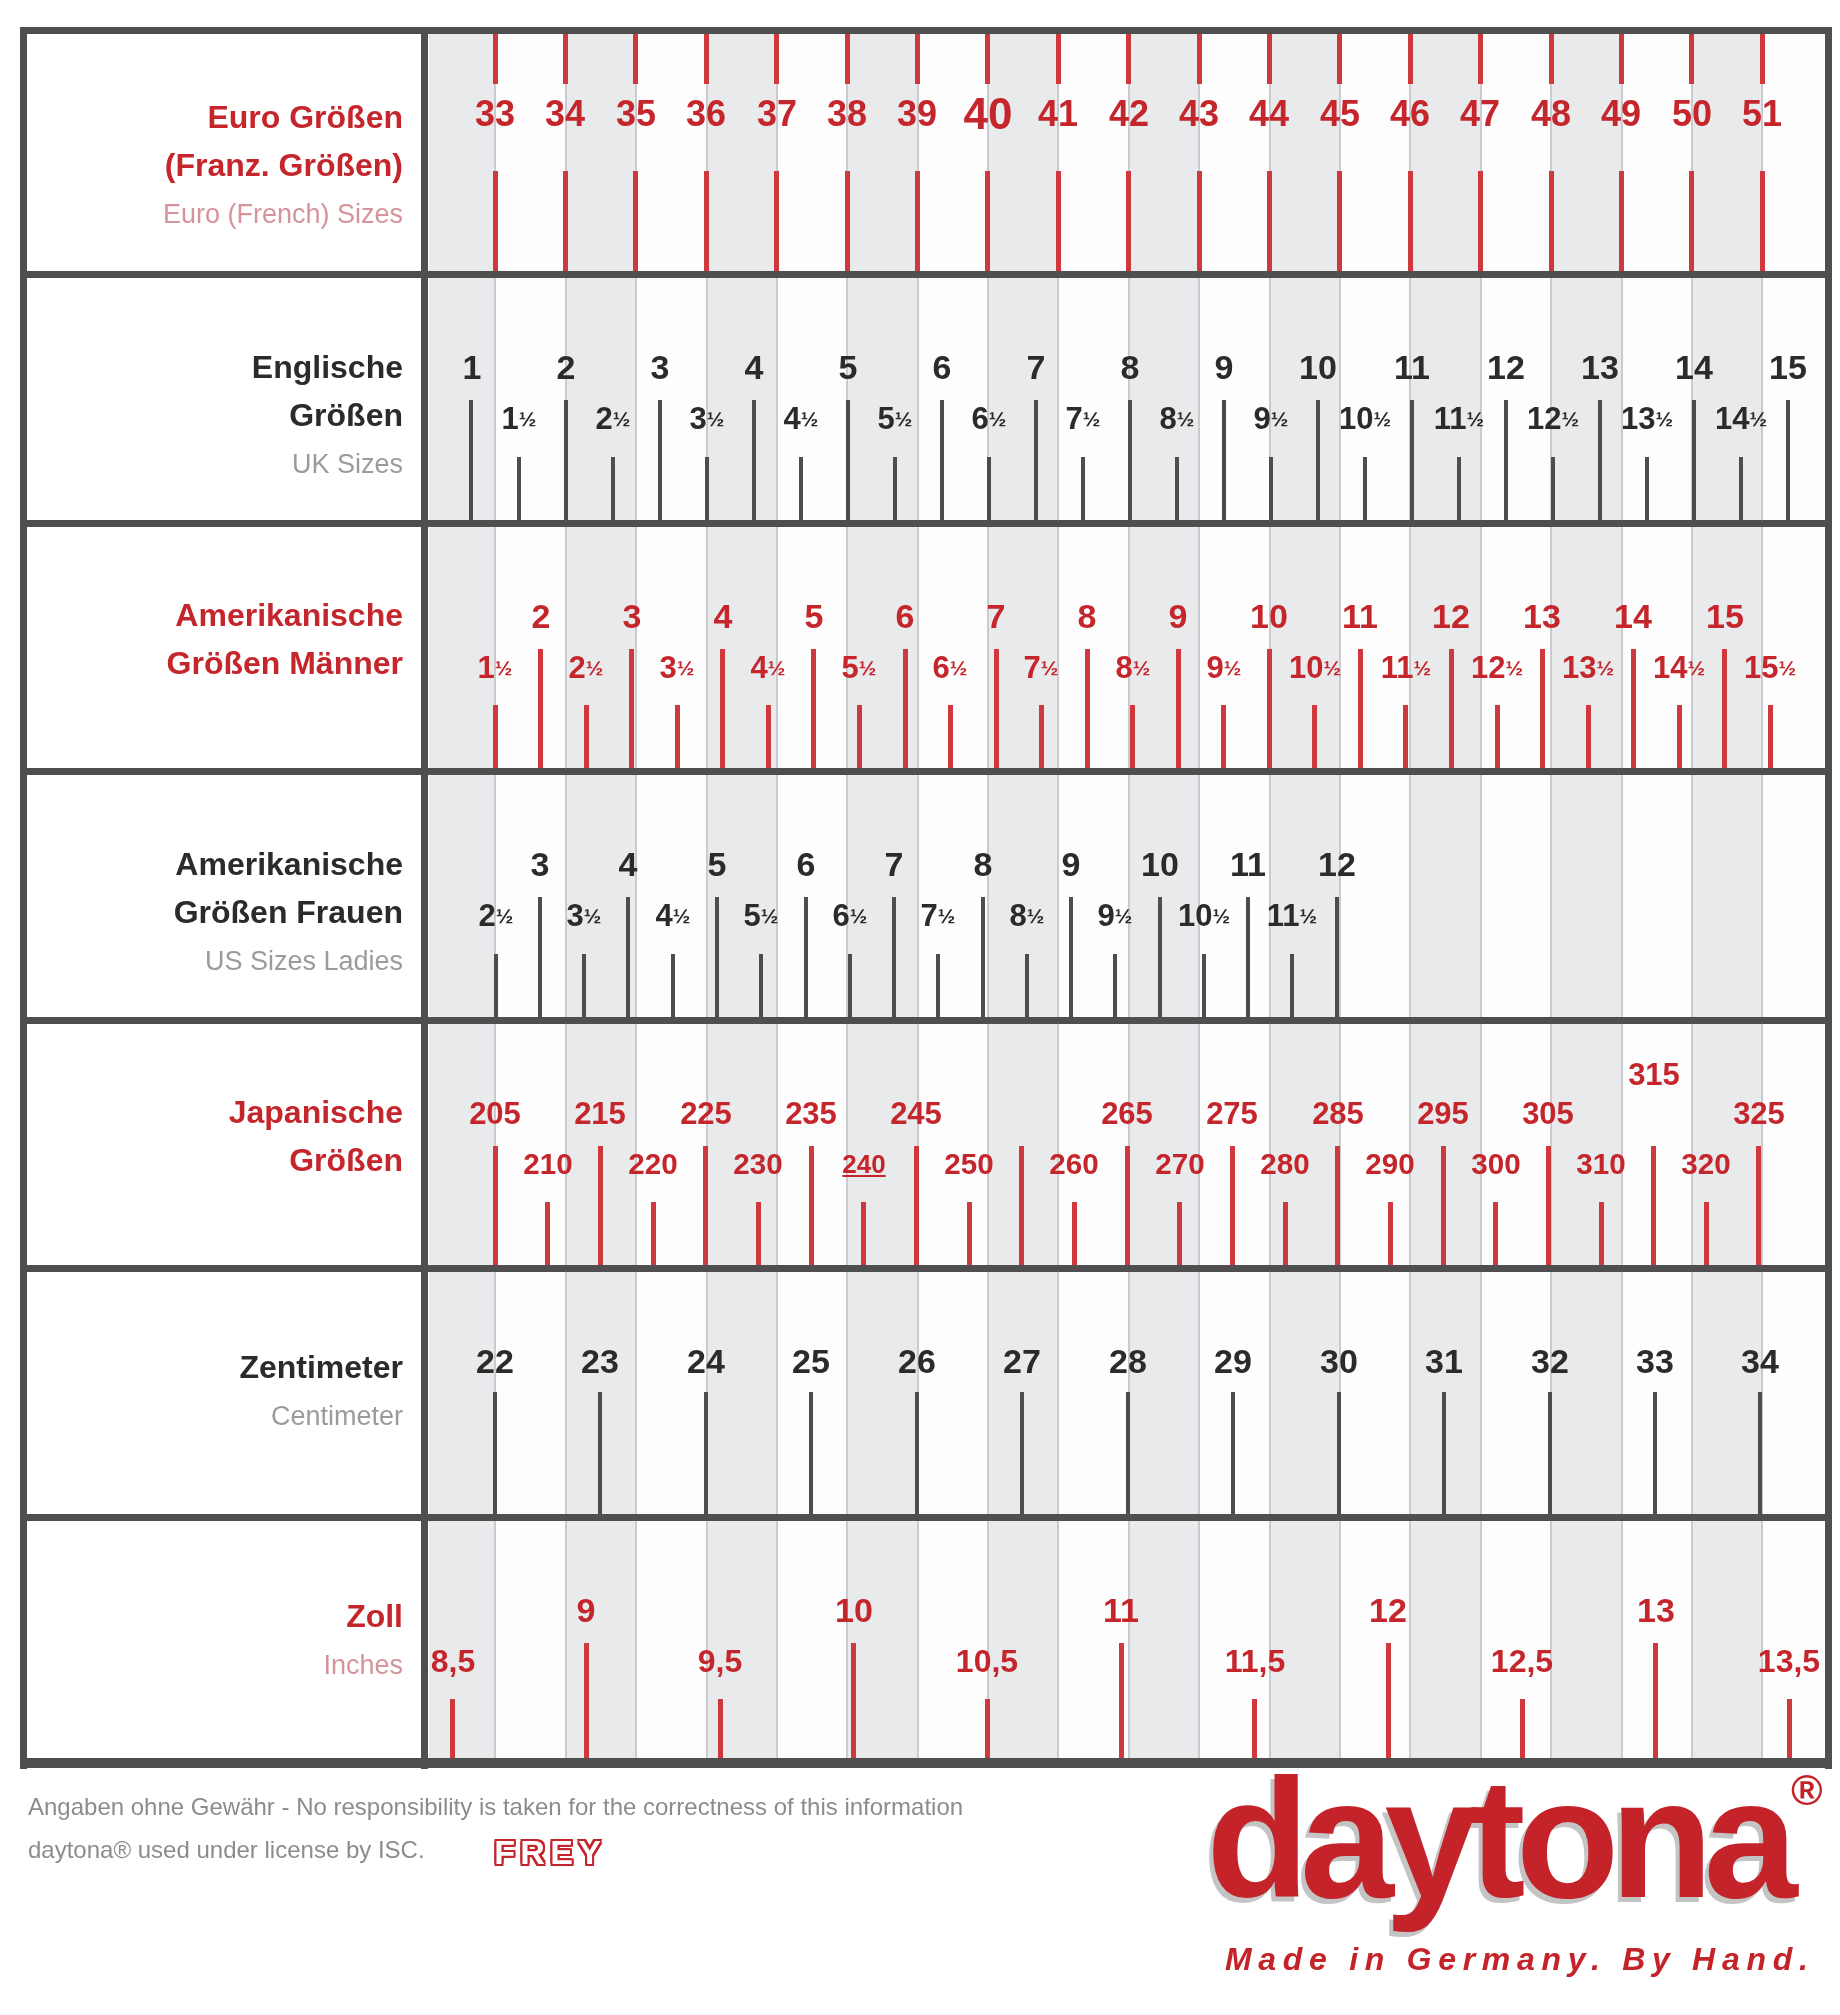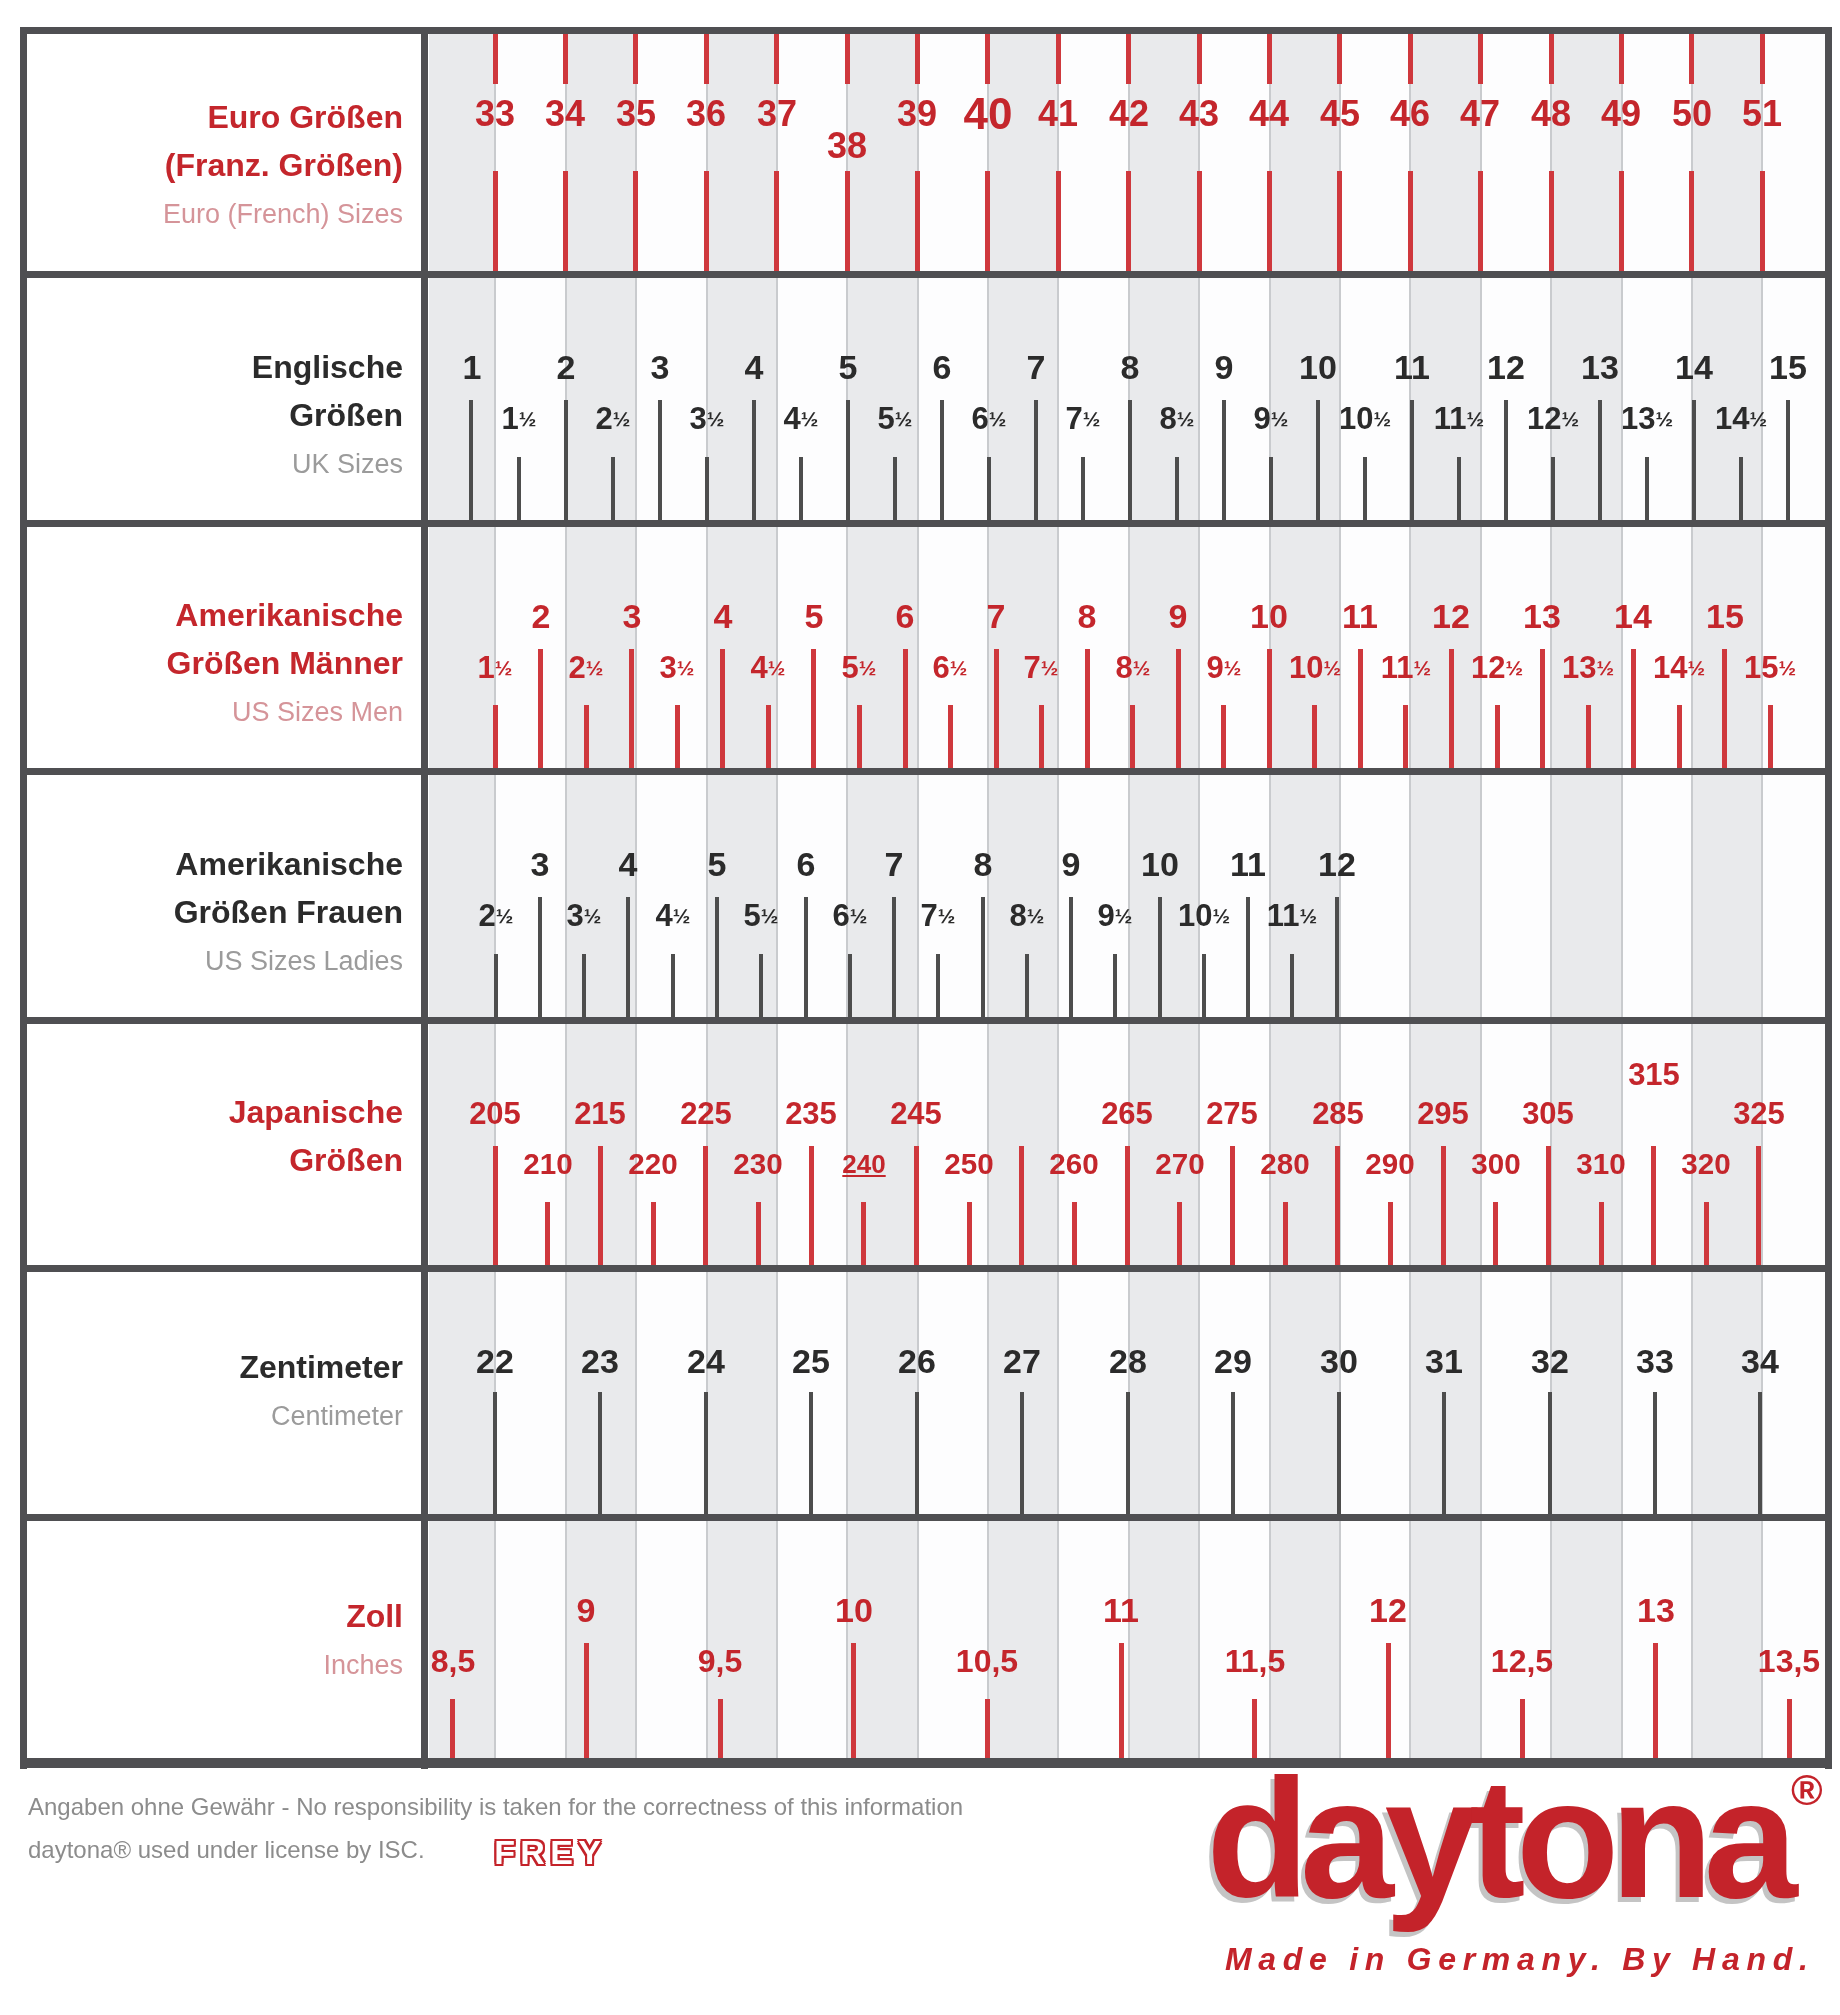--- a/index.html
+++ b/index.html
@@ -99,21 +99,21 @@
       <div class="tick" style="left: 633px; top: 34px; width: 4.7px; height: 50px; background: rgb(207, 56, 61);"></div>
       <div class="num redtxt" style="left: 636px; top: 114px; font-size: 36px;">35</div>
       <div class="tick" style="left: 633px; top: 171px; width: 4.7px; height: 103px; background: rgb(207, 56, 61);"></div>
       <div class="tick" style="left: 704px; top: 34px; width: 4.7px; height: 50px; background: rgb(207, 56, 61);"></div>
       <div class="num redtxt" style="left: 706px; top: 114px; font-size: 36px;">36</div>
       <div class="tick" style="left: 704px; top: 171px; width: 4.7px; height: 103px; background: rgb(207, 56, 61);"></div>
       <div class="tick" style="left: 774px; top: 34px; width: 4.7px; height: 50px; background: rgb(207, 56, 61);"></div>
       <div class="num redtxt" style="left: 777px; top: 114px; font-size: 36px;">37</div>
       <div class="tick" style="left: 774px; top: 171px; width: 4.7px; height: 103px; background: rgb(207, 56, 61);"></div>
       <div class="tick" style="left: 845px; top: 34px; width: 4.7px; height: 50px; background: rgb(207, 56, 61);"></div>
-      <div class="num redtxt" style="left: 847px; top: 114px; font-size: 36px; margin-top: 32px;">38</div>
+      <div class="num redtxt" style="left: 847px; top: 114px; font-size: 36px;">38</div>
       <div class="tick" style="left: 845px; top: 171px; width: 4.7px; height: 103px; background: rgb(207, 56, 61);"></div>
       <div class="tick" style="left: 915px; top: 34px; width: 4.7px; height: 50px; background: rgb(207, 56, 61);"></div>
       <div class="num redtxt" style="left: 917px; top: 114px; font-size: 36px;">39</div>
       <div class="tick" style="left: 915px; top: 171px; width: 4.7px; height: 103px; background: rgb(207, 56, 61);"></div>
       <div class="tick" style="left: 985px; top: 34px; width: 4.7px; height: 50px; background: rgb(207, 56, 61);"></div>
       <div class="num redtxt" style="left: 988px; top: 114px; font-size: 44px;">40</div>
       <div class="tick" style="left: 985px; top: 171px; width: 4.7px; height: 103px; background: rgb(207, 56, 61);"></div>
       <div class="tick" style="left: 1056px; top: 34px; width: 4.7px; height: 50px; background: rgb(207, 56, 61);"></div>
       <div class="num redtxt" style="left: 1058px; top: 114px; font-size: 36px;">41</div>
       <div class="tick" style="left: 1056px; top: 171px; width: 4.7px; height: 103px; background: rgb(207, 56, 61);"></div>
@@ -420,21 +420,20 @@
     <div class="sub">Euro (French) Sizes</div>
   </div>
   <div class="row-label blk" style="top:343px">
     <div class="main">Englische</div>
     <div class="main">Größen</div>
     <div class="sub">UK Sizes</div>
   </div>
   <div class="row-label red" style="top:591px">
     <div class="main">Amerikanische</div>
     <div class="main">Größen Männer</div>
-    <div class="sub">US Sizes Men</div>
   </div>
   <div class="row-label blk" style="top:840px">
     <div class="main">Amerikanische</div>
     <div class="main">Größen Frauen</div>
     <div class="sub">US Sizes Ladies</div>
   </div>
   <div class="row-label red" style="top:1088px">
     <div class="main">Japanische</div>
     <div class="main">Größen</div>
   </div>

